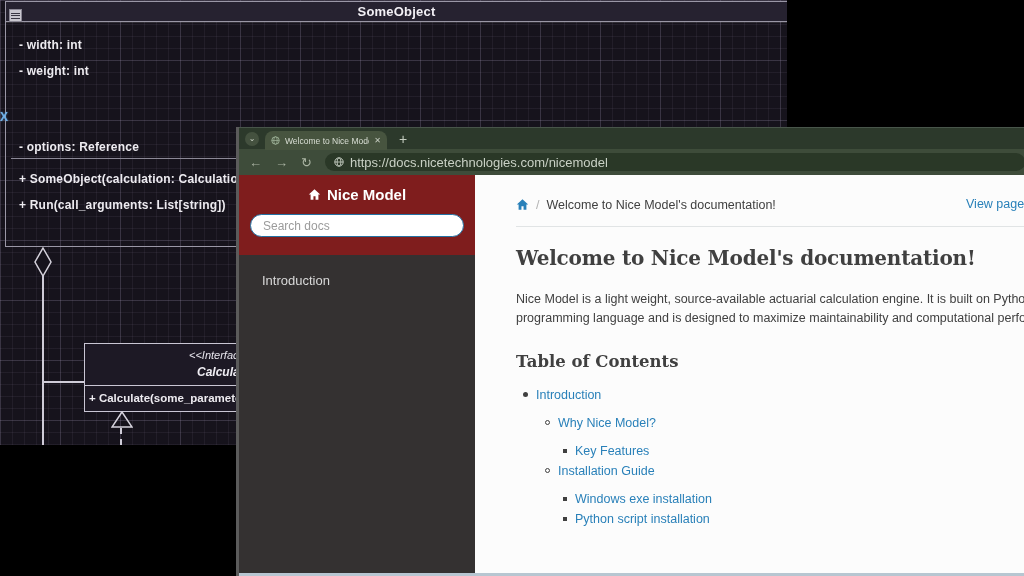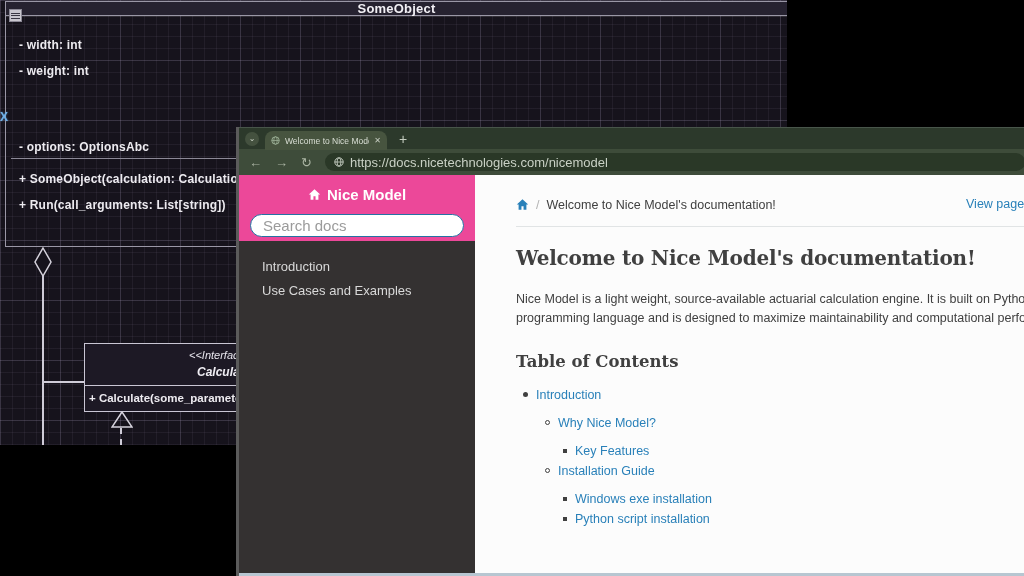--- a/index.html
+++ b/index.html
@@ -16,21 +16,21 @@
       linear-gradient(rgba(140,130,160,0.10) 1px, transparent 1px),
       linear-gradient(90deg, rgba(140,130,160,0.10) 1px, transparent 1px);
     background-size: 60px 60px, 60px 60px, 12px 12px, 12px 12px;
     z-index:1;
   }
   .class-box {
     position:absolute; left:5px; top:1px; right:0; height:246px;
     border:1px solid #9a97a6; border-right:none;
   }
   .class-titlebar {
-    position:relative; height:14px; background:#262230;
+    position:relative; height:20px; background:#262230;
     border-bottom:1px solid #9a97a6; box-shadow:0 1px 0 rgba(255,255,255,0.12);
     display:flex; align-items:center; justify-content:center;
   }
   .class-title { color:#f2f0f5; font-size:13px; font-weight:700; letter-spacing:.2px; }
   .uml-list-icon {
     position:absolute; left:3px; top:7px; width:13px; height:13px;
     background:#c9c7cf; border:1px solid #8a8794;
     display:flex; flex-direction:column; justify-content:space-evenly; padding:1px;
   }
   .uml-list-icon i { display:block; height:1px; background:#3a3744; }
@@ -81,27 +81,27 @@
   .url-pill {
     height:18px; width:700px; background:#2a3827; border-radius:9px;
     display:flex; align-items:center; padding:0 9px; gap:6px;
   }
   .url-text { color:#c9d1c5; font-size:13px; white-space:nowrap; overflow:hidden; }
 
   .page { flex:1; display:flex; min-height:0; }
 
   
   .sidebar { width:236px; flex:none; background:#343131; display:flex; flex-direction:column; }
-  .side-head { background:#ec4899; padding:11px 11px 4px; text-align:center; flex:none; }
+  .side-head { background:#7f1d1d; padding:11px 11px 18px; text-align:center; flex:none; }
   .brand { display:inline-flex; align-items:center; gap:6px; color:#fff; font-weight:700; font-size:15px; }
   .brand svg { display:block; }
   .search-wrap { margin-top:9px; }
   .search-input {
     width:100%; height:23px; border-radius:12px; border:1px solid #2472a4;
-    padding:0 12px; font-size:15px; color:#404040; outline:none; background:#fff;
+    padding:0 12px; font-size:12px; color:#404040; outline:none; background:#fff;
     font-family:"Liberation Sans", sans-serif;
   }
   .search-input::placeholder { color:#9b9b9b; }
   .side-nav { padding-top:14px; }
   .nav-item { display:block; padding:5px 10px 5px 23px; color:#d9d9d9; font-size:13px; line-height:14px; }
 
   
   .content { flex:1; background:#fcfcfc; padding:22px 28px 0 41px; color:#404040; position:relative; overflow:hidden; }
   .breadcrumb { position:relative; display:flex; align-items:center; gap:7px; font-size:12.5px; height:15px; }
   .crumb-sep { color:#b3b3b3; }
@@ -133,21 +133,21 @@
       <div class="class-titlebar">
         <span class="uml-list-icon">
             <i></i>
             <i></i>
             <i></i>
           </span>
         <span class="class-title">SomeObject</span>
       </div>
       <div class="uml-line attr-0">- width: int</div>
       <div class="uml-line attr-1">- weight: int</div>
-      <div class="uml-line attr-4">- options: OptionsAbc</div>
+      <div class="uml-line attr-4">- options: Reference</div>
       <div class="class-sep"></div>
       <div class="uml-line meth-0">+ SomeObject(calculation: CalculationAbc, r</div>
       <div class="uml-line meth-1">+ Run(call_arguments: List[string])</div>
     </div>
 
     <span class="x-marker">X</span>
 
     <svg class="diamond-svg" width="18" height="30">
       <polygon points="9,1 17,15 9,29 1,15" fill="#16131c" stroke="#d5d2dc" stroke-width="1.5"></polygon>
     </svg>
@@ -208,21 +208,20 @@
               <path d="M8 1.5 L15 8 H12.8 V14.5 H9.3 V10.2 H6.7 V14.5 H3.2 V8 H1 Z" fill="#ffffff"></path>
             </svg>
             <span>Nice Model</span>
           </a>
           <div class="search-wrap">
             <input class="search-input" type="text" placeholder="Search docs" style="">
           </div>
         </div>
         <div class="side-nav">
           <a class="nav-item">Introduction</a>
-          <a class="nav-item">Use Cases and Examples</a>
         </div>
       </div>
 
       <div class="content">
         <div class="breadcrumb">
           <svg width="13" height="13" viewBox="0 0 16 16">
             <path d="M8 1.5 L15 8 H12.8 V14.5 H9.3 V10.2 H6.7 V14.5 H3.2 V8 H1 Z" fill="#2980b9"></path>
           </svg>
           <span class="crumb-sep">/</span>
           <span class="crumb-page">Welcome to Nice Model's documentation!</span>

